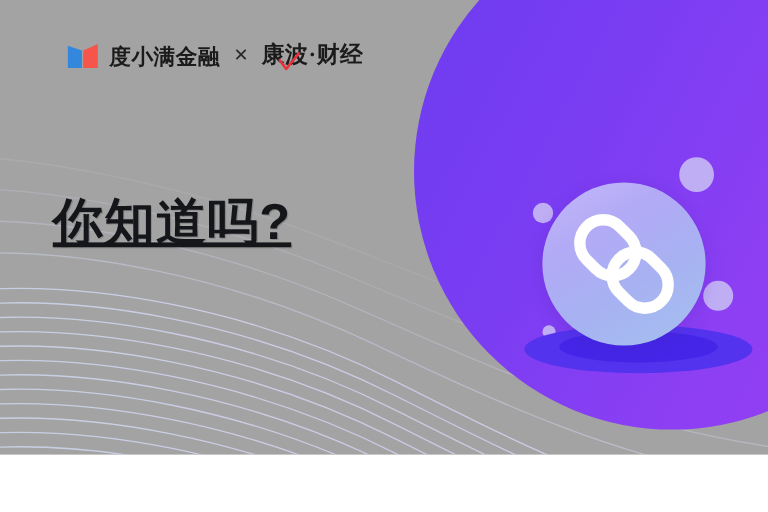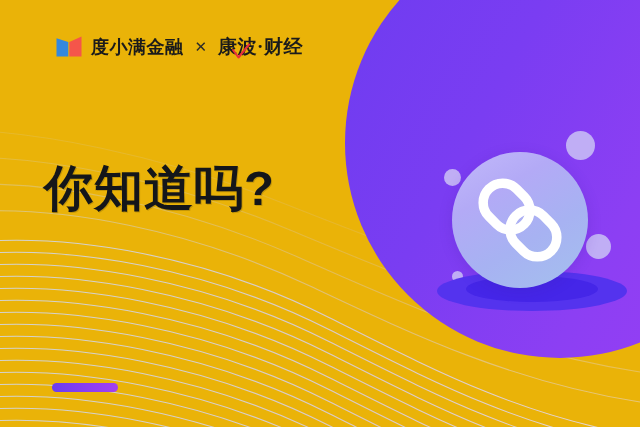--- a/index.html
+++ b/index.html
@@ -3,23 +3,23 @@
 <meta charset="utf-8">
 <style>
   html, body {
     margin: 0;
     padding: 0;
     background: #ffffff;
   }
   #poster {
     position: relative;
     width: 640px;
-    height: 427px;
+    height: 379px;
     overflow: hidden;
-    background: #eab308;
+    background: #a3a3a3;
     font-family: "Liberation Sans", "DejaVu Sans", sans-serif;
   }
 
   
   .wave-layer {
     position: absolute;
     inset: 0;
     width: 640px;
     height: 427px;
     pointer-events: none;
@@ -114,27 +114,28 @@
   .check-mark {
     position: absolute;
     left: 14px; top: 6px;
     width: 18px; height: 16px;
   }
 
   
   .headline {
     position: absolute;
     left: 44px; top: 164px;
-    font-size: 49px;
+    font-size: 42px;
     font-weight: bold;
     color: #14161a;
     letter-spacing: 1px;
     line-height: 1;
     white-space: nowrap;
     text-shadow: 1px 1px 0 rgba(0,0,0,0.16);
+    text-decoration: underline;
   }
 
   
   .accent-bar {
     position: absolute;
     left: 52px; top: 383px;
     width: 66px; height: 9px;
     border-radius: 5px;
     background: linear-gradient(90deg, #6a3cf0 0%, #8b3ef1 55%, #a340f0 100%);
   }

